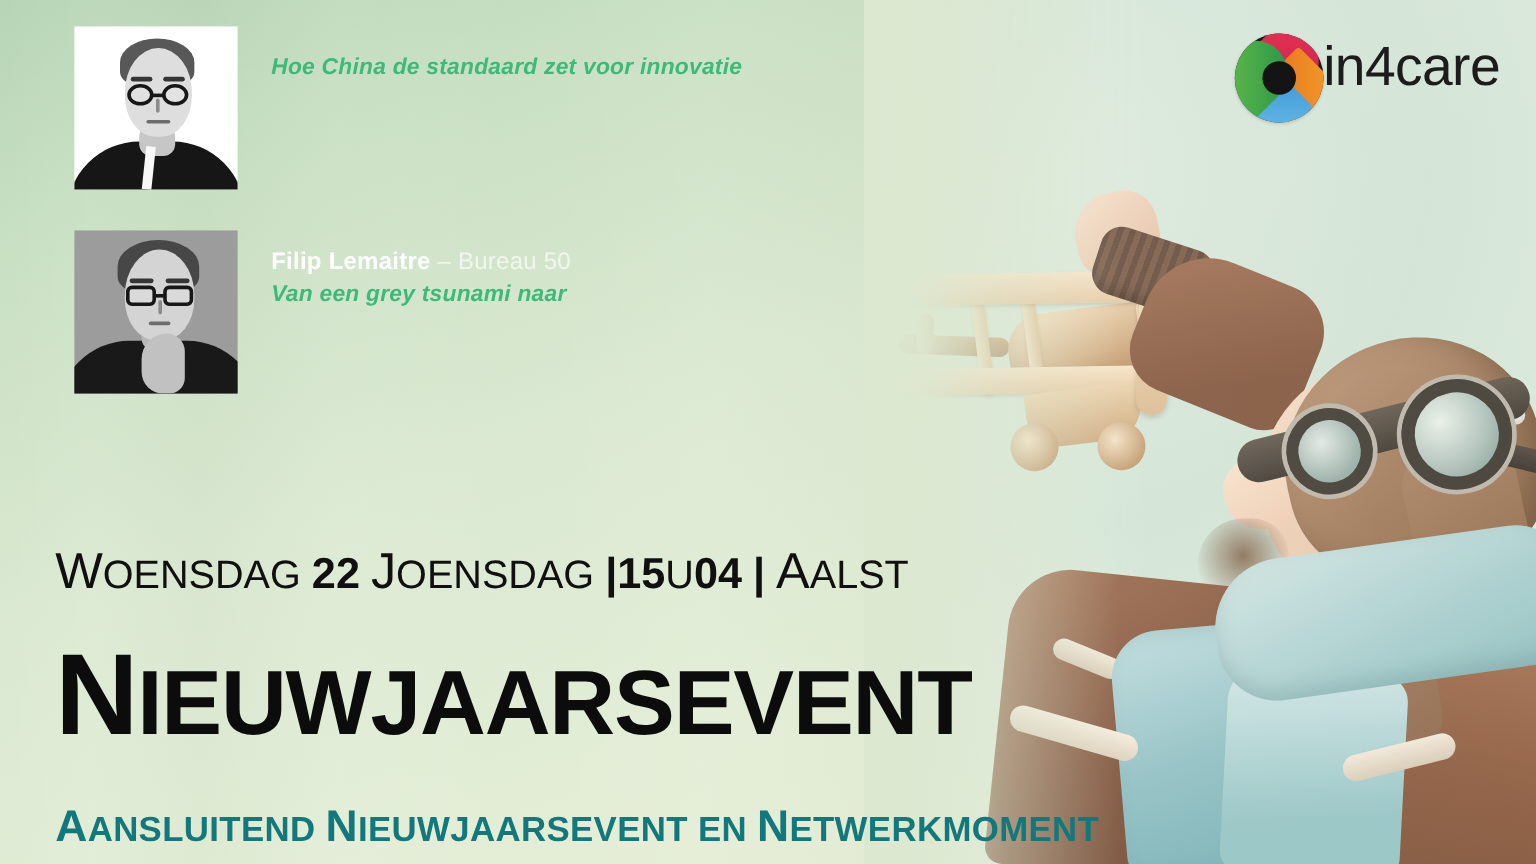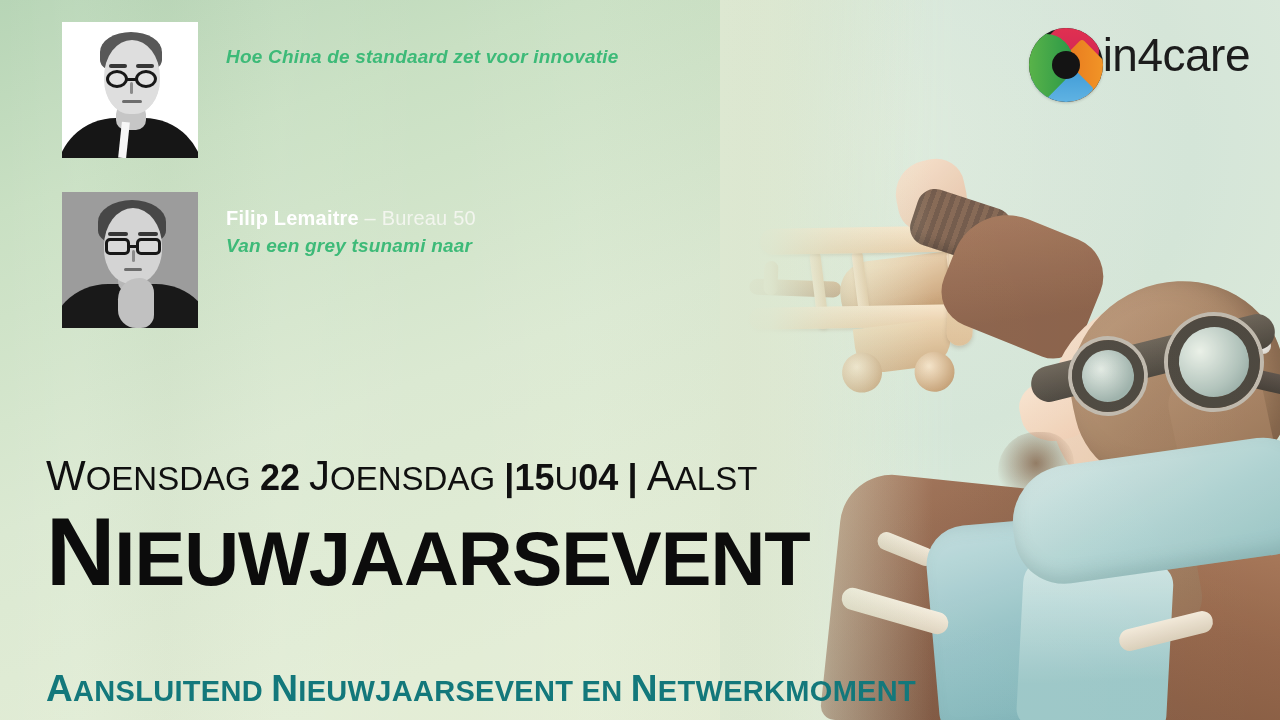--- a/index.html
+++ b/index.html
@@ -217,21 +217,21 @@
                border-radius:50%; background:#141414; }
   .logo-text { font-size:46px; color:#1c1c1c; letter-spacing:-.5px; font-weight:500; }
 
   
   .dateline { position:absolute; left:46px; top:452px; font-size:33px; color:#101010;
               font-weight:500; white-space:nowrap; }
   .dateline .big { font-size:36px; font-weight:bold; }
   .dateline .sc  { font-size:33px; }
   .dateline .lead{ font-size:42px; }
 
-  .title { position:absolute; left:46px; top:504px; font-size:76px; font-weight:bold;
+  .title { position:absolute; left:46px; top:532px; font-size:76px; font-weight:bold;
            color:#0c0c0c; letter-spacing:-1px; line-height:1; white-space:nowrap; }
   .title .cap { font-size:96px; }
 
   .subtitle { position:absolute; left:46px; top:668px; font-size:29px; color:#13787b;
               font-weight:bold; letter-spacing:.3px; white-space:nowrap; }
   .subtitle .cap { font-size:37px; }
 </style>
 </head>
 <body>
 

